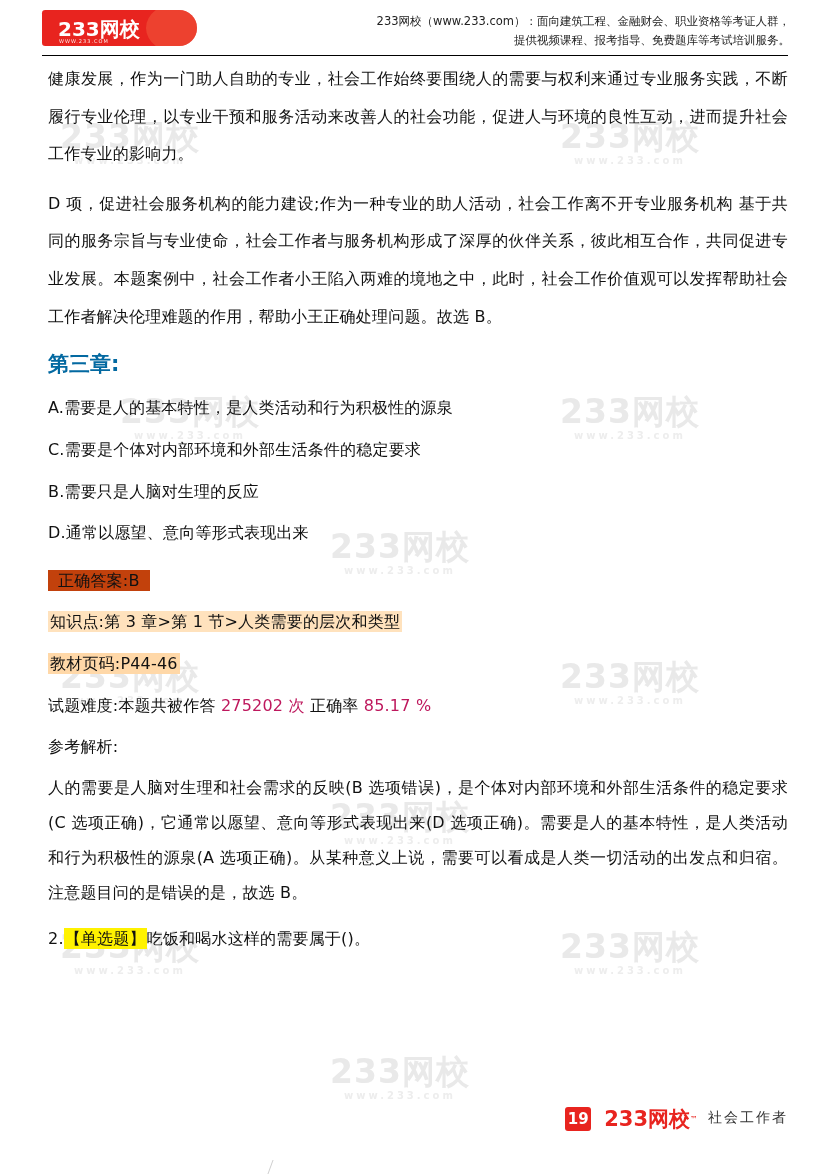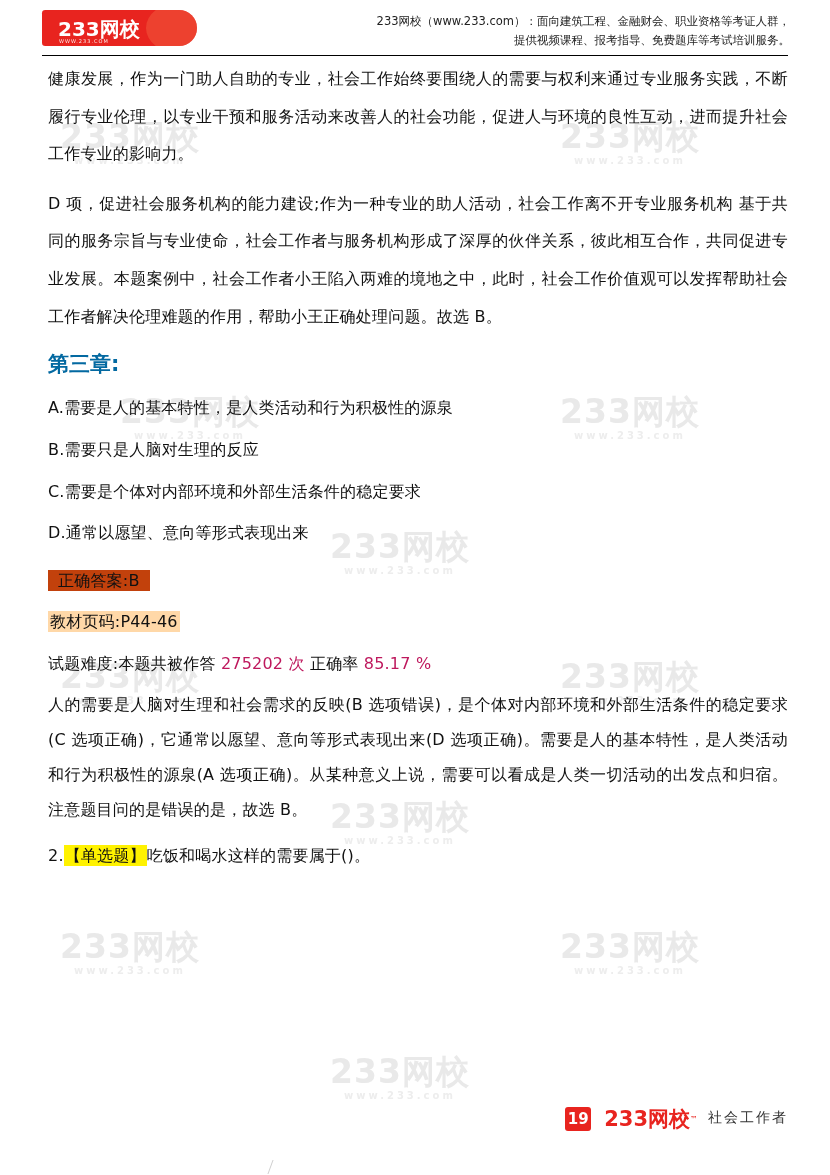--- a/index.html
+++ b/index.html
@@ -281,31 +281,33 @@
   <div class="content">
 
     <p class="para">健康发展，作为一门助人自助的专业，社会工作始终要围绕人的需要与权利来通过专业服务实践，不断履行专业伦理，以专业干预和服务活动来改善人的社会功能，促进人与环境的良性互动，进而提升社会工作专业的影响力。</p>
 
     <p class="para" style="margin-top:12px;">D 项，促进社会服务机构的能力建设;作为一种专业的助人活动，社会工作离不开专业服务机构 基于共同的服务宗旨与专业使命，社会工作者与服务机构形成了深厚的伙伴关系，彼此相互合作，共同促进专业发展。本题案例中，社会工作者小王陷入两难的境地之中，此时，社会工作价值观可以发挥帮助社会工作者解决伦理难题的作用，帮助小王正确处理问题。故选 B。</p>
 
     <div class="chapter">第三章:</div>
 
 
     <p class="para opt">A.需要是人的基本特性，是人类活动和行为积极性的源泉</p>
+    <p class="para opt">C.需要是个体对内部环境和外部生活条件的稳定要求</p>
     <p class="para opt">B.需要只是人脑对生理的反应</p>
-    <p class="para opt">C.需要是个体对内部环境和外部生活条件的稳定要求</p>
     <p class="para opt">D.通常以愿望、意向等形式表现出来</p>
 
     <p class="para meta" style="margin-top:10px;"><span class="hl-blue">正确答案:B</span></p>
 
+    <p class="para meta"><span class="hl-orange-lite">知识点:第 3 章&gt;第 1 节&gt;人类需要的层次和类型</span></p>
 
     <p class="para meta"><span class="hl-orange">教材页码:P44-46</span></p>
 
     <p class="para meta"><span>试题难度:本题共被作答 </span><span class="red">275202 次</span><span> 正确率 </span><span class="red">85.17 %</span></p>
 
+    <p class="para">参考解析:</p>
 
     <p class="para tight">人的需要是人脑对生理和社会需求的反映(B 选项错误)，是个体对内部环境和外部生活条件的稳定要求(C 选项正确)，它通常以愿望、意向等形式表现出来(D 选项正确)。需要是人的基本特性，是人类活动和行为积极性的源泉(A 选项正确)。从某种意义上说，需要可以看成是人类一切活动的出发点和归宿。注意题目问的是错误的是，故选 B。</p>
 
     <p class="para q-line" style="margin-top:10px;"><span>2.</span><span class="hl-yellow">【单选题】</span><span>吃饭和喝水这样的需要属于()。</span></p>
 
   </div>
 
   <div class="footer">
     <div class="footer-logo">
       <div class="footer-badge">19</div>

